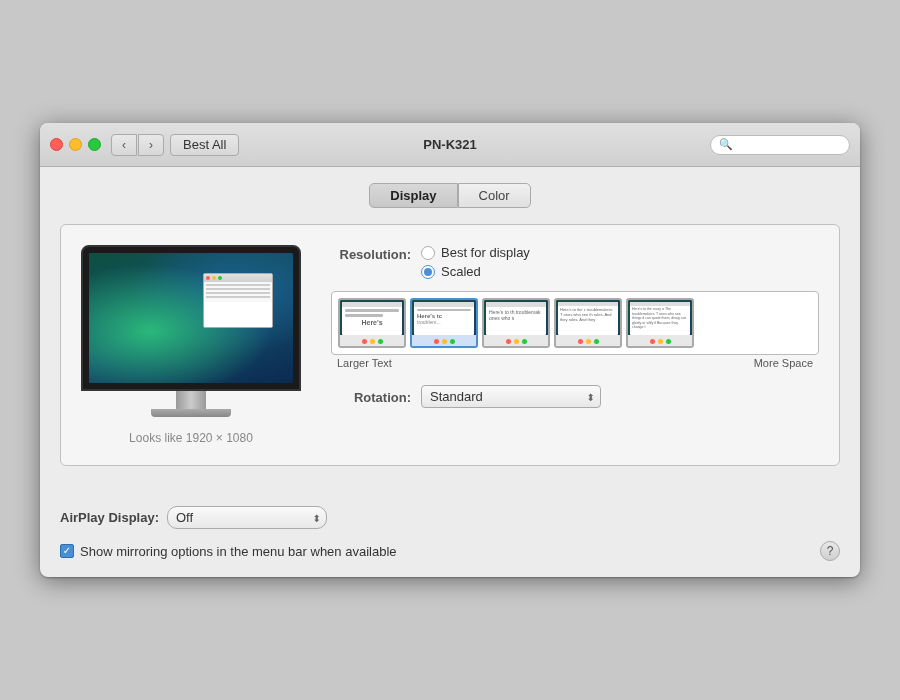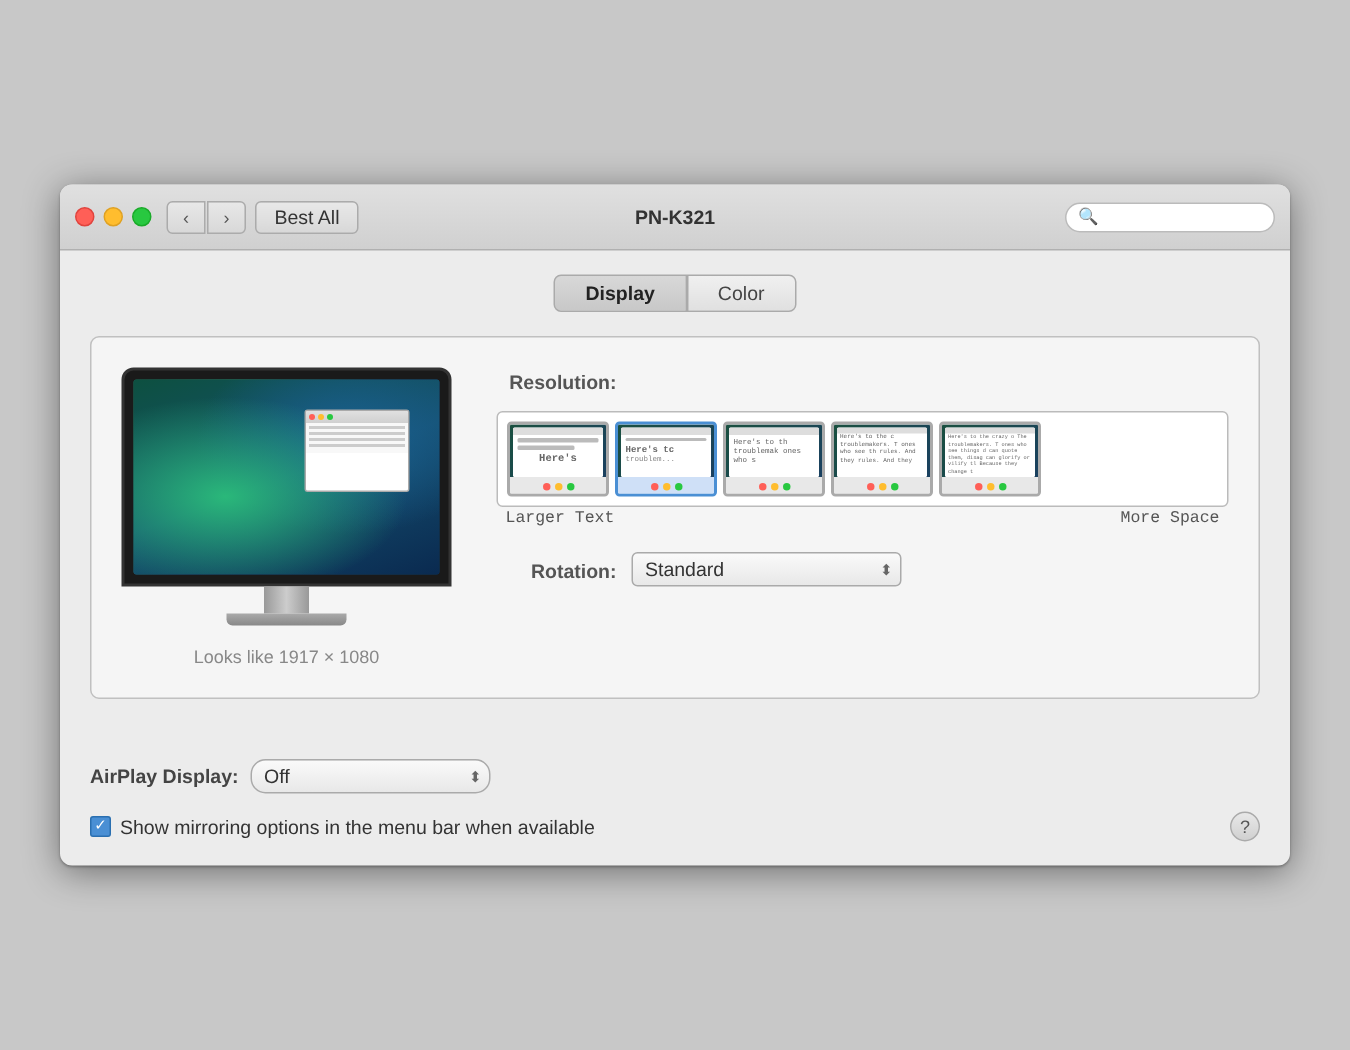--- a/index.html
+++ b/index.html
@@ -507,30 +507,43 @@
                 <div class="sw-line"></div>
                 <div class="sw-line"></div>
                 <div class="sw-line"></div>
                 <div class="sw-line"></div>
               </div>
             </div>
           </div>
         </div>
         <div class="monitor-stand-neck"></div>
         <div class="monitor-stand-base"></div>
-        <div class="monitor-label">Looks like 1917 × 1080</div>
+        <div class="monitor-label">Looks like 1920 × 1080</div>
       </div>
 
       <div class="settings-panel">
 
         <div class="resolution-row">
           <div class="row-label">Resolution:</div>
+          <div class="radio-options">
+            <div class="radio-option">
+              <div class="radio-btn">
+              </div>
+              <span>Best for display</span>
+            </div>
+            <div class="radio-option">
+              <div class="radio-btn selected">
+                <div class="radio-dot"></div>
+              </div>
+              <span>Scaled</span>
+            </div>
+          </div>
         </div>
 
-        <div style="margin-left: 0; margin-bottom: 4px; font-family: Liberation Mono, monospace;">
+        <div style="margin-left: 0; margin-bottom: 4px;">
           <div class="scale-options">
 
             <div class="scale-item">
               <div class="scale-thumb">
                 <div class="scale-thumb-screen">
                   <div style="position:absolute;top:2px;left:2px;right:2px;bottom:0;background:white;border-radius:1px;overflow:hidden;">
                     <div style="height:5px;background:#ddd;"></div>
                     <div style="padding:2px 3px;">
                       <div style="height:3px;background:#bbb;margin-bottom:2px;border-radius:1px;"></div>
                       <div style="height:3px;background:#bbb;margin-bottom:2px;border-radius:1px;width:70%;"></div>

